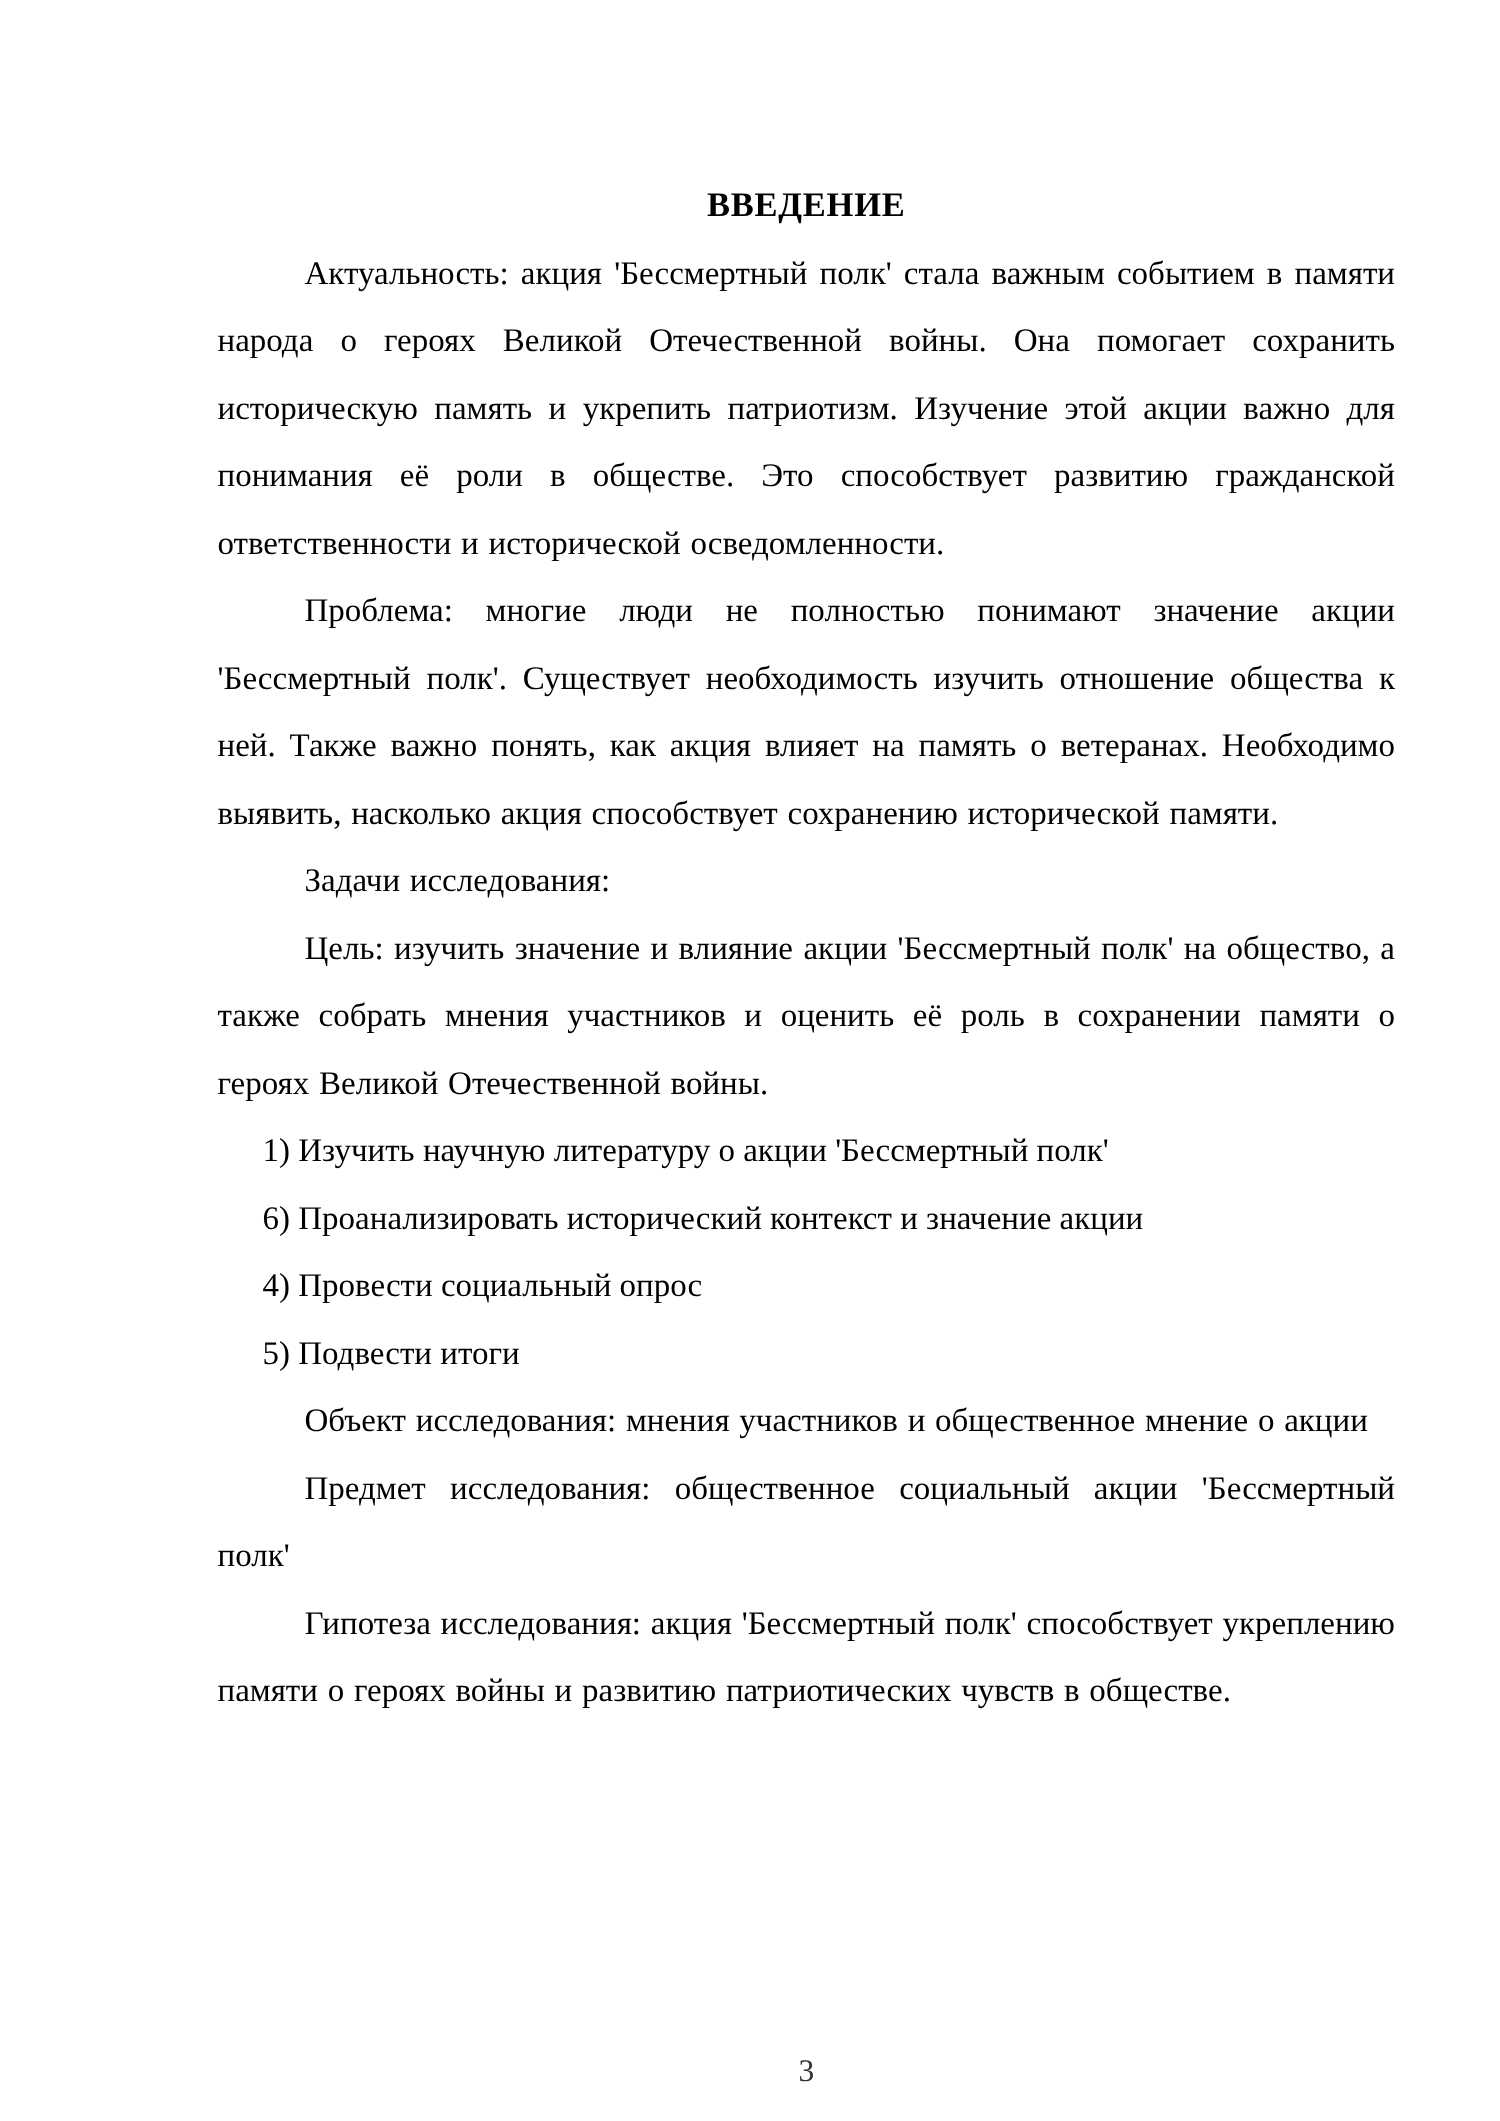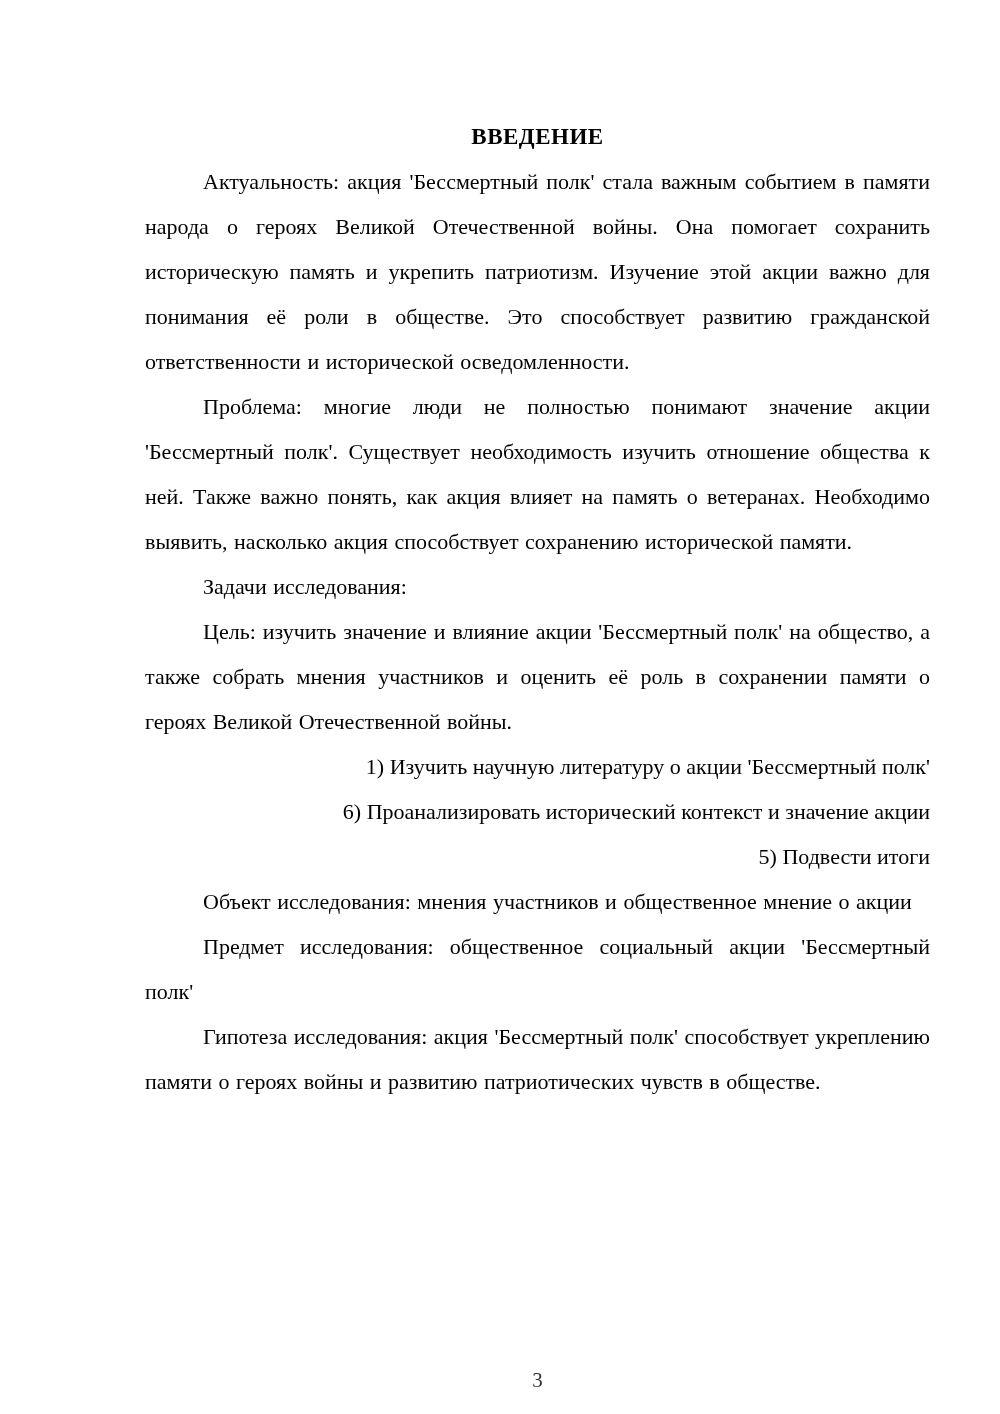--- a/index.html
+++ b/index.html
@@ -32,21 +32,21 @@
     .para {
       margin: 0;
       text-align: justify;
       text-indent: 58px;
       word-spacing: 1px;
       font-family: Liberation Serif, serif;
     }
     .list-item {
       margin: 0;
       padding-left: 30px;
-      text-align: right;
+      text-align: left;
     }
     .page-number {
       position: absolute;
       left: 145px;
       right: 70px;
       bottom: 48px;
       text-align: center;
       font-size: 21px;
       line-height: 24px;
       color: #333333;
@@ -65,20 +65,21 @@
 
   <p class="para">Задачи исследования:</p>
 
   <p class="para">Цель: изучить значение и влияние акции 'Бессмертный полк' на общество, а также собрать мнения участников и оценить её роль в сохранении памяти о героях Великой Отечественной войны.</p>
 
   <p class="list-item">1) Изучить научную литературу о акции 'Бессмертный полк'</p>
 
   <p class="list-item">6) Проанализировать исторический контекст и значение акции</p>
 
 
+  <p class="list-item">4) Провести социальный опрос</p>
 
   <p class="list-item">5) Подвести итоги</p>
 
   <p class="para">Объект исследования: мнения участников и общественное мнение о акции</p>
 
   <p class="para">Предмет исследования: общественное социальный акции 'Бессмертный полк'</p>
 
   <p class="para">Гипотеза исследования: акция 'Бессмертный полк' способствует укреплению памяти о героях войны и развитию патриотических чувств в обществе.</p>
 
 

